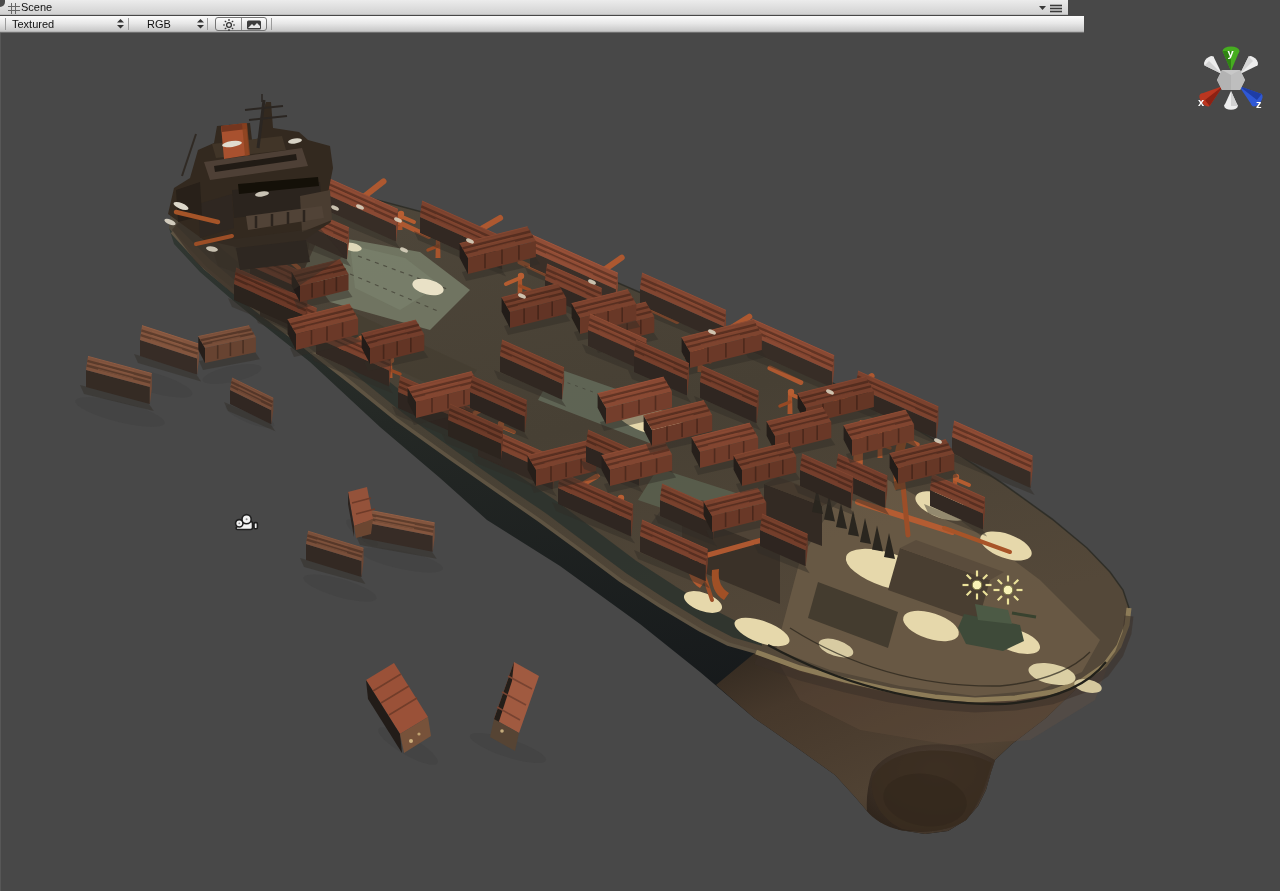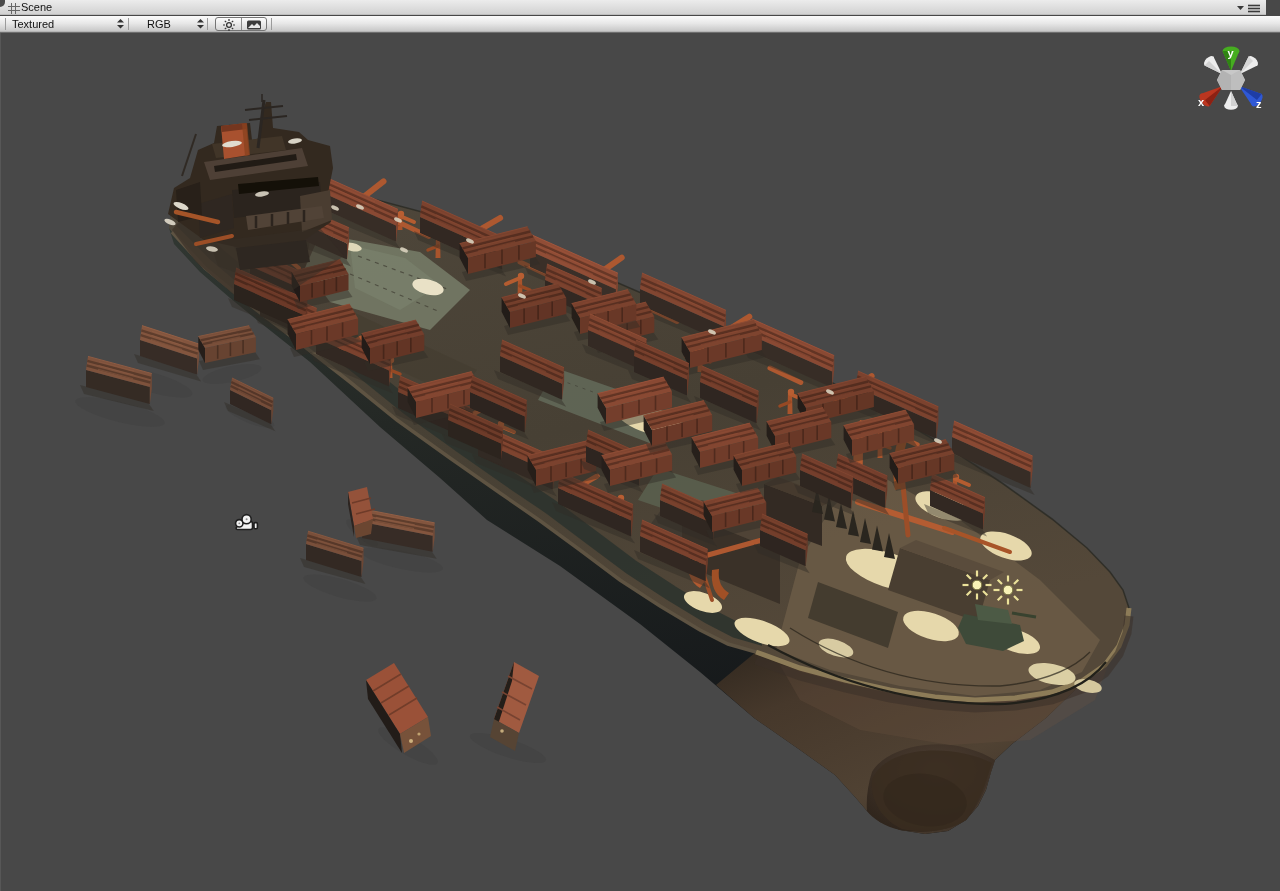--- a/index.html
+++ b/index.html
@@ -1,22 +1,22 @@
 <!DOCTYPE html>
 <html><head><meta charset="utf-8">
 <style>
 * { margin:0; padding:0; box-sizing:border-box; }
 html,body { width:1280px; height:891px; overflow:hidden; background:#484848;
   font-family:"Liberation Sans", sans-serif; }
-#tabbar { position:absolute; left:0; top:0; width:1266px; height:15px;
+#tabbar { position:absolute; left:0; top:0; width:1068px; height:15px;
   background:linear-gradient(#ececec,#d2d2d2); border-bottom:1px solid #bdbdbd; }
 #corner { position:absolute; left:0; top:0; width:5px; height:7px; background:#4a4a4a;
   border-bottom-right-radius:5px; }
 #tablabel { position:absolute; left:21px; top:1px; font-size:11px; color:#111; }
-#toolbar { position:absolute; left:0; top:16px; width:1280px; height:17px;
+#toolbar { position:absolute; left:0; top:16px; width:1084px; height:17px;
   background:linear-gradient(#fbfbfb,#e8e8e8 45%,#c9c9c9 92%,#a8a8a8); border-bottom:1px solid #6e6e6e; }
 .sep { position:absolute; top:2px; width:1px; height:12px; background:#9b9b9b; }
 .ddtext { position:absolute; top:2px; font-size:11px; color:#111; }
 #scene { position:absolute; left:0; top:0; }
 .updown { position:absolute; top:3px; width:9px; height:11px; }
 #btns { position:absolute; left:215px; top:1px; width:52px; height:14px;
   border:1px solid #757575; border-radius:3px;
   background:linear-gradient(#fdfdfd,#d6d6d6); }
 #btndiv { position:absolute; left:25px; top:0; width:1px; height:12px; background:#8c8c8c; }
 </style></head>

